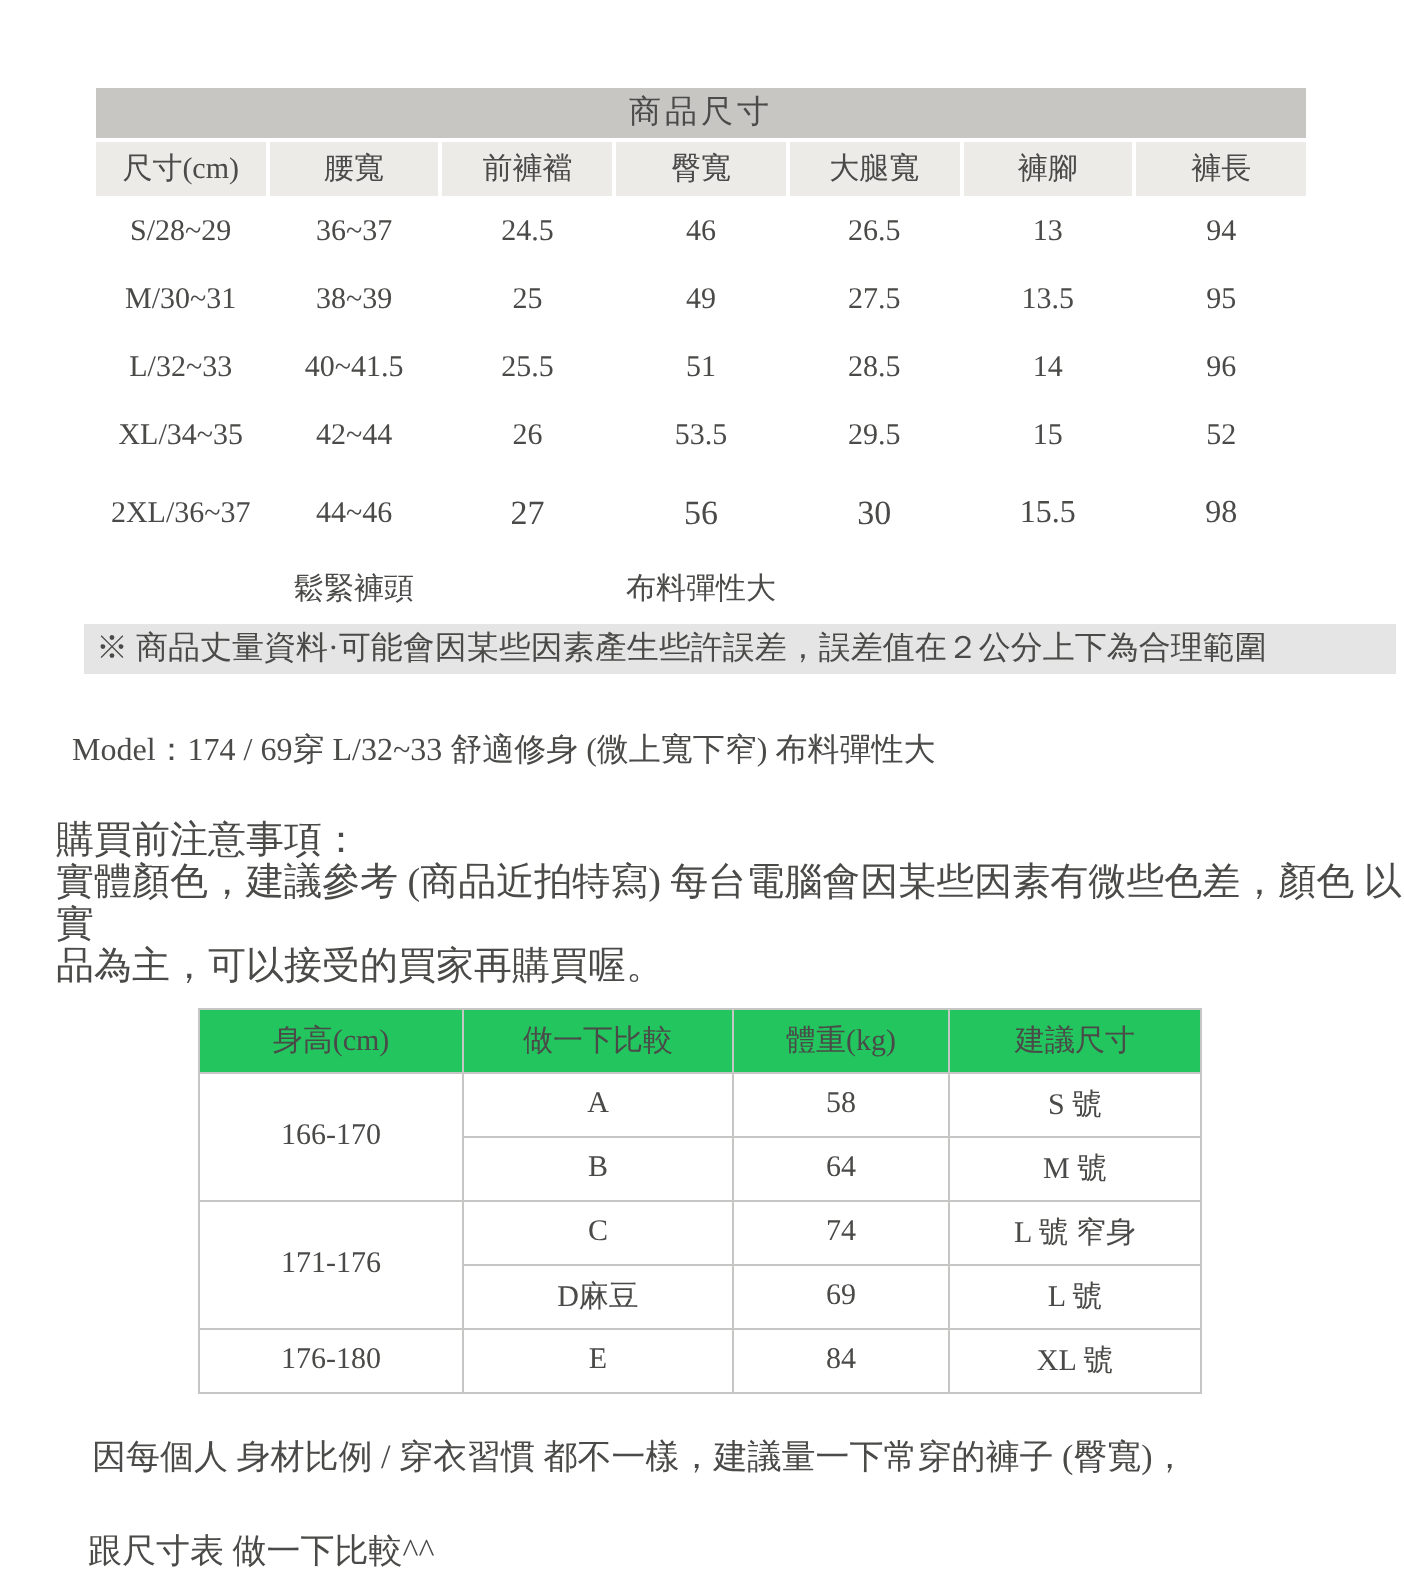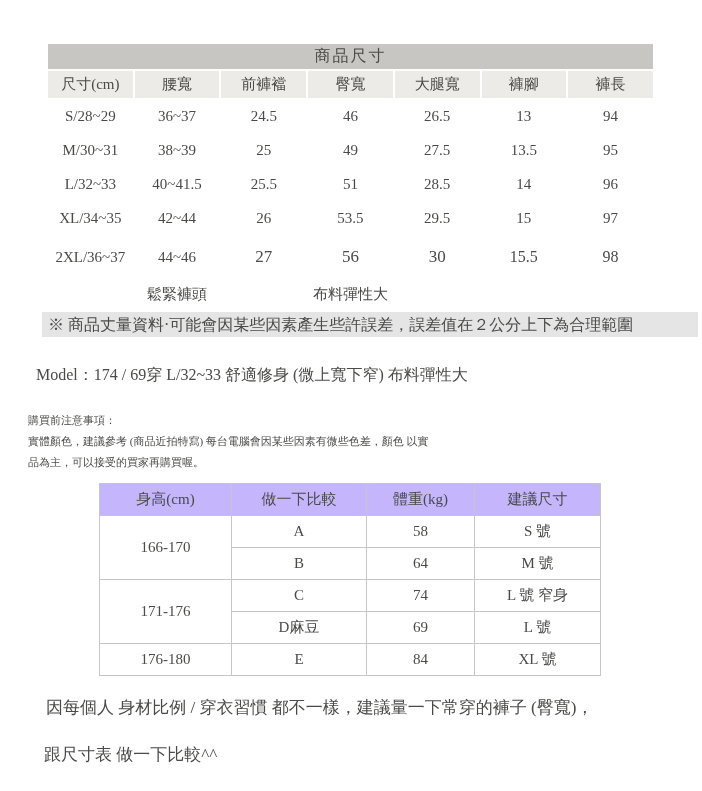--- a/index.html
+++ b/index.html
@@ -33,31 +33,31 @@
   .note-bar {
     margin:2px 0 0 42px; width:650px; padding-left:6px;
     background:#e5e5e5; height:25px; line-height:25px;
     font-size:16px; white-space:nowrap; overflow:hidden;
   }
 
   
   .model-line { margin:28px 0 0 36px; font-size:16px; }
 
   
-  .notice { margin:24px 0 0 28px; font-size:11px; line-height:21px; }
+  .notice { margin:24px 0 0 28px; font-size:19px; line-height:21px; }
 
   
   table.fit-table {
     border-collapse:collapse; margin:10px 0 0 99px; table-layout:fixed;
   }
   table.fit-table td {
     border:1px solid #c6c6c4; text-align:center; vertical-align:middle;
     font-size:15px; height:31px; padding:0;
   }
-  table.fit-table tr.head-row td { background:#c4b5fd; }
+  table.fit-table tr.head-row td { background:#22c55e; }
   table.fit-table td.col-height { width:131px; }
   table.fit-table td.col-person { width:134px; }
   table.fit-table td.col-weight { width:107px;margin-top:29px; }
   table.fit-table td.col-size   { width:125px; }
 
   
   .closing-1 { margin:20px 0 0 46px; font-size:17px; }
   .closing-2 { margin:24px 0 0 44px; font-size:17px; }
 </style>
 </head>
@@ -104,21 +104,21 @@
     <td>14</td>
     <td>96</td>
   </tr>
   <tr class="data-row">
     <td>XL/34~35</td>
     <td>42~44</td>
     <td>26</td>
     <td>53.5</td>
     <td>29.5</td>
     <td>15</td>
-    <td>97</td>
+    <td>52</td>
   </tr>
   <tr class="data-row row-2xl">
     <td>2XL/36~37</td>
     <td>44~46</td>
     <td class="big">27</td>
     <td class="big">56</td>
     <td class="big">30</td>
     <td class="med">15.5</td>
     <td class="med">98</td>
   </tr>

